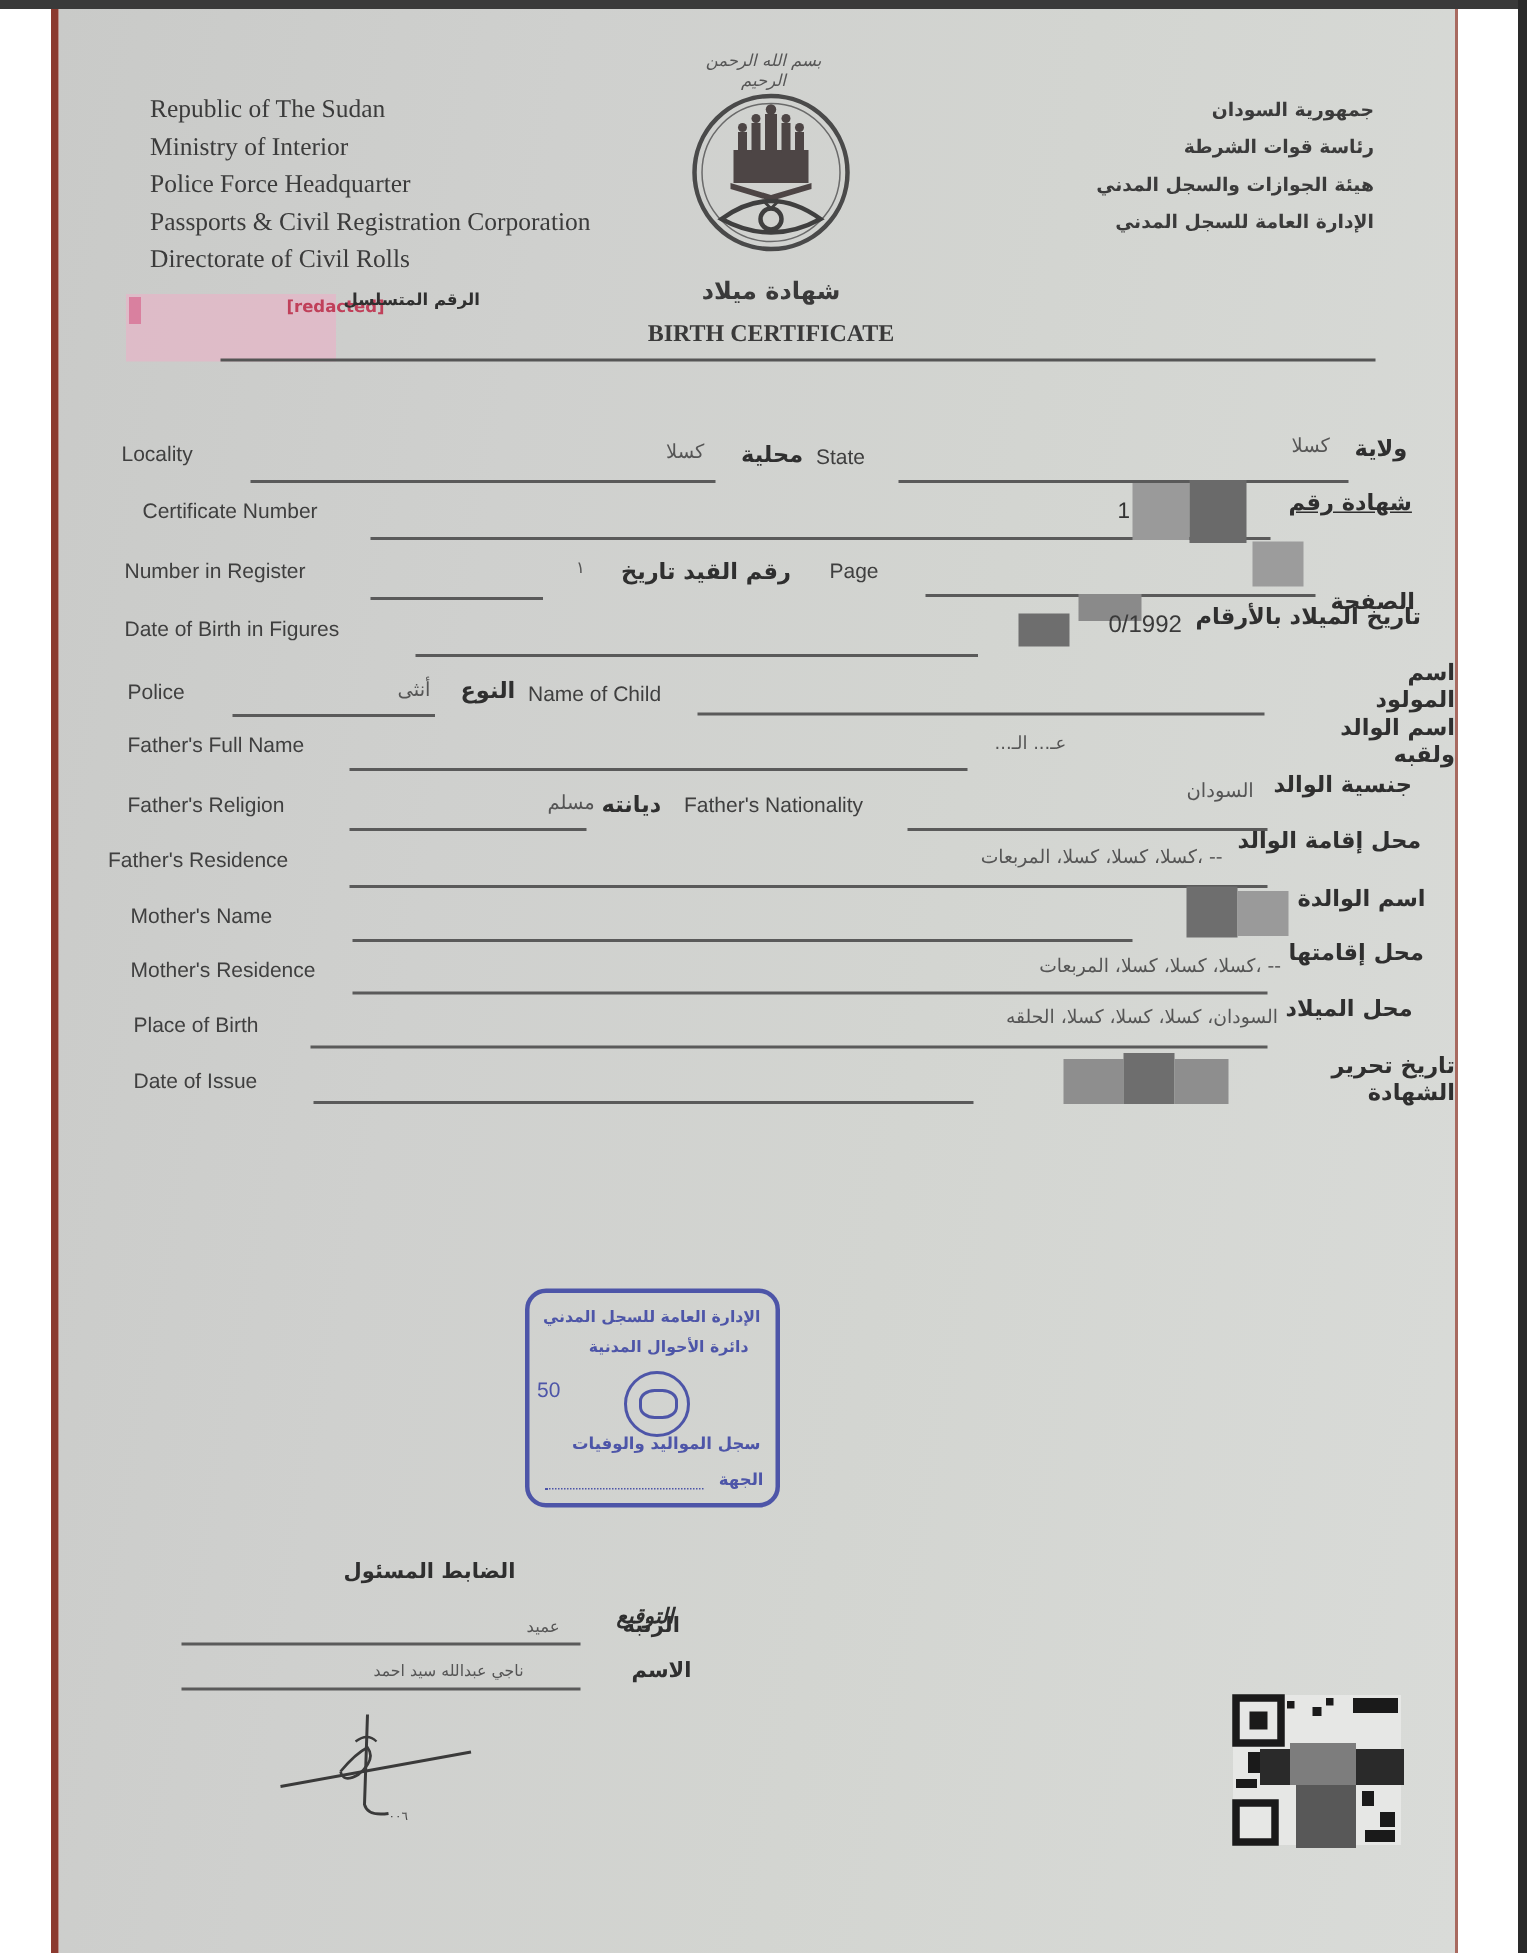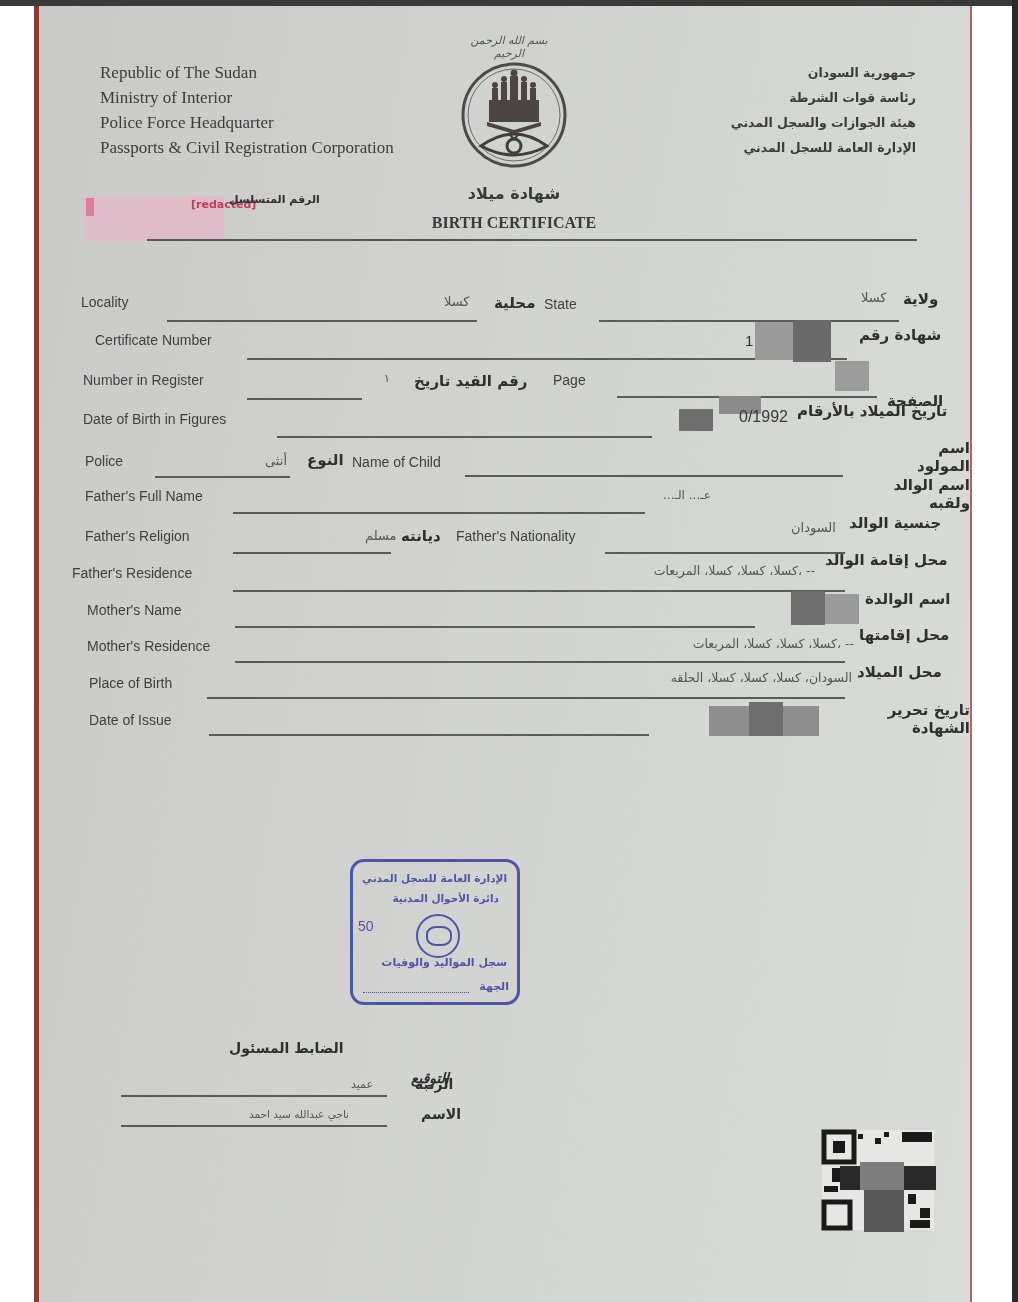--- a/index.html
+++ b/index.html
@@ -38,20 +38,21 @@
 <div class="top-bar"></div>
 <div class="right-bar"></div>
 
 <div class="page">
 
   <div class="abs hdr-en" style="left:61px;top:54px;">
     <div>Republic of The Sudan</div>
     <div>Ministry of Interior</div>
     <div>Police Force Headquarter</div>
     <div>Passports &amp; Civil Registration Corporation</div>
+    <div>Directorate of Civil Rolls</div>
   </div>
 
   <div class="abs hdr-ar" style="right:54px;top:54px;width:230px;">
     <div>جمهورية السودان</div>
     <div>رئاسة قوات الشرطة</div>
     <div>هيئة الجوازات والسجل المدني</div>
     <div>الإدارة العامة للسجل المدني</div>
   </div>
 
   <div class="abs" style="left:420px;top:28px;width:100px;text-align:center;font-family:'DejaVu Serif',serif;font-style:italic;font-size:11px;color:#555;">بسم الله الرحمن الرحيم</div>
@@ -96,21 +97,21 @@
   <div class="abs lbl" style="left:505px;top:290px;">State</div>
   <div class="line" style="left:560px;top:314px;width:300px;"></div>
   <div class="abs val" style="left:822px;top:284px;font-size:13px;">كسلا</div>
   <div class="abs ar" style="left:864px;top:284px;">ولاية</div>
 
   <div class="abs lbl" style="left:56px;top:326px;">Certificate Number</div>
   <div class="line" style="left:208px;top:352px;width:600px;"></div>
   <div class="abs" style="left:706px;top:326px;font-size:15px;color:#333;">1</div>
   <div class="redact" style="left:716px;top:316px;width:38px;height:38px;background:#9a9a9a;"></div>
   <div class="redact" style="left:754px;top:314px;width:38px;height:42px;background:#6a6a6a;"></div>
-  <div class="abs ar" style="left:820px;top:320px;">شهادة رقم</div>
+  <div class="abs ar" style="left:820px;top:320px;text-decoration:underline;">شهادة رقم</div>
 
   <div class="abs lbl" style="left:44px;top:366px;">Number in Register</div>
   <div class="line" style="left:208px;top:392px;width:115px;"></div>
   <div class="abs val" style="left:345px;top:366px;font-size:11px;">١</div>
   <div class="abs ar" style="left:375px;top:366px;">رقم القيد تاريخ</div>
   <div class="abs lbl" style="left:514px;top:366px;">Page</div>
   <div class="line" style="left:578px;top:390px;width:260px;"></div>
   <div class="redact" style="left:796px;top:355px;width:34px;height:30px;background:#9c9c9c;"></div>
   <div class="abs ar" style="left:848px;top:358px;margin-top:28px;">الصفحة</div>
 
@@ -186,20 +187,29 @@
 
   <div class="abs ar" style="left:190px;top:1034px;font-size:14px;">الضابط المسئول</div>
   <div class="abs ar" style="left:376px;top:1070px;font-size:14px;">الرتبه</div>
   <div class="abs val" style="left:312px;top:1072px;font-size:11px;">عميد</div>
   <div class="line" style="left:82px;top:1089px;width:266px;"></div>
   <div class="abs ar" style="left:382px;top:1100px;font-size:14px;">الاسم</div>
   <div class="abs val" style="left:210px;top:1102px;font-size:10.5px;">ناجي عبدالله سيد احمد</div>
   <div class="line" style="left:82px;top:1119px;width:266px;"></div>
   <div class="abs ar" style="left:372px;top:1064px;font-size:14px;font-style:italic;">التوقيع</div>
 
+  <div class="abs" style="left:140px;top:1135px;width:140px;height:75px;">
+    <svg width="140" height="75" viewBox="0 0 140 75">
+      <path d="M8 50 L135 27" stroke="#3a3a3a" stroke-width="2" fill="none"></path>
+      <path d="M66 2 L64 62 Q66 70 80 68" stroke="#3a3a3a" stroke-width="2" fill="none"></path>
+      <path d="M48 40 Q58 28 66 24 Q72 32 60 42 Q50 48 48 40" stroke="#3a3a3a" stroke-width="1.8" fill="none"></path>
+      <path d="M58 20 Q66 14 72 20" stroke="#3a3a3a" stroke-width="1.5" fill="none"></path>
+      <text x="80" y="72" font-size="8" fill="#444">٠٠٦</text>
+    </svg>
+  </div>
 
   <div class="qr" style="left:781px;">
     <svg width="116" height="104" viewBox="0 0 116 104">
       <rect x="2" y="2" width="112" height="100" fill="#e6e7e5"></rect>
       <rect x="4" y="4" width="30" height="30" fill="none" stroke="#1a1a1a" stroke-width="5"></rect>
       <rect x="13" y="13" width="12" height="12" fill="#1a1a1a"></rect>
       <rect x="82" y="4" width="30" height="10" fill="#1a1a1a"></rect>
       <rect x="4" y="74" width="26" height="26" fill="none" stroke="#1a1a1a" stroke-width="5"></rect>
       <rect x="38" y="6" width="5" height="5" fill="#1a1a1a"></rect>
       <rect x="55" y="10" width="6" height="6" fill="#1a1a1a"></rect>

